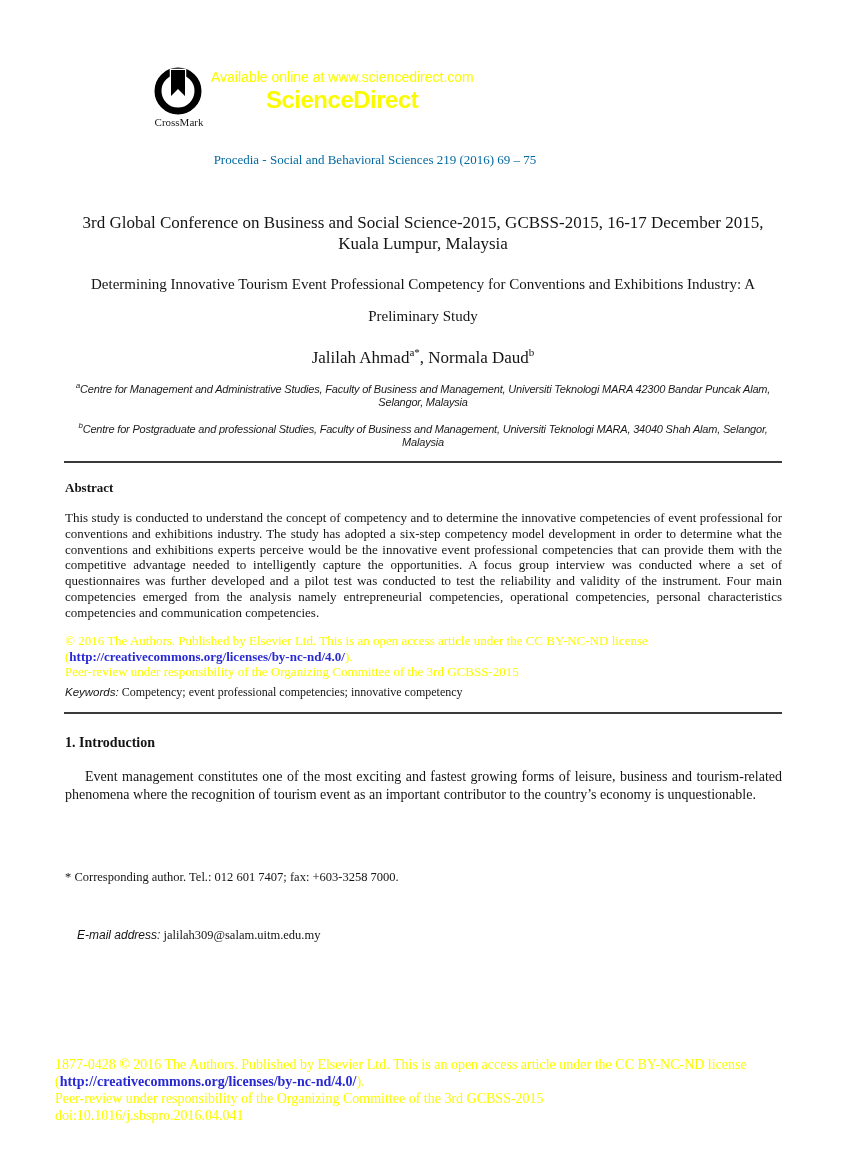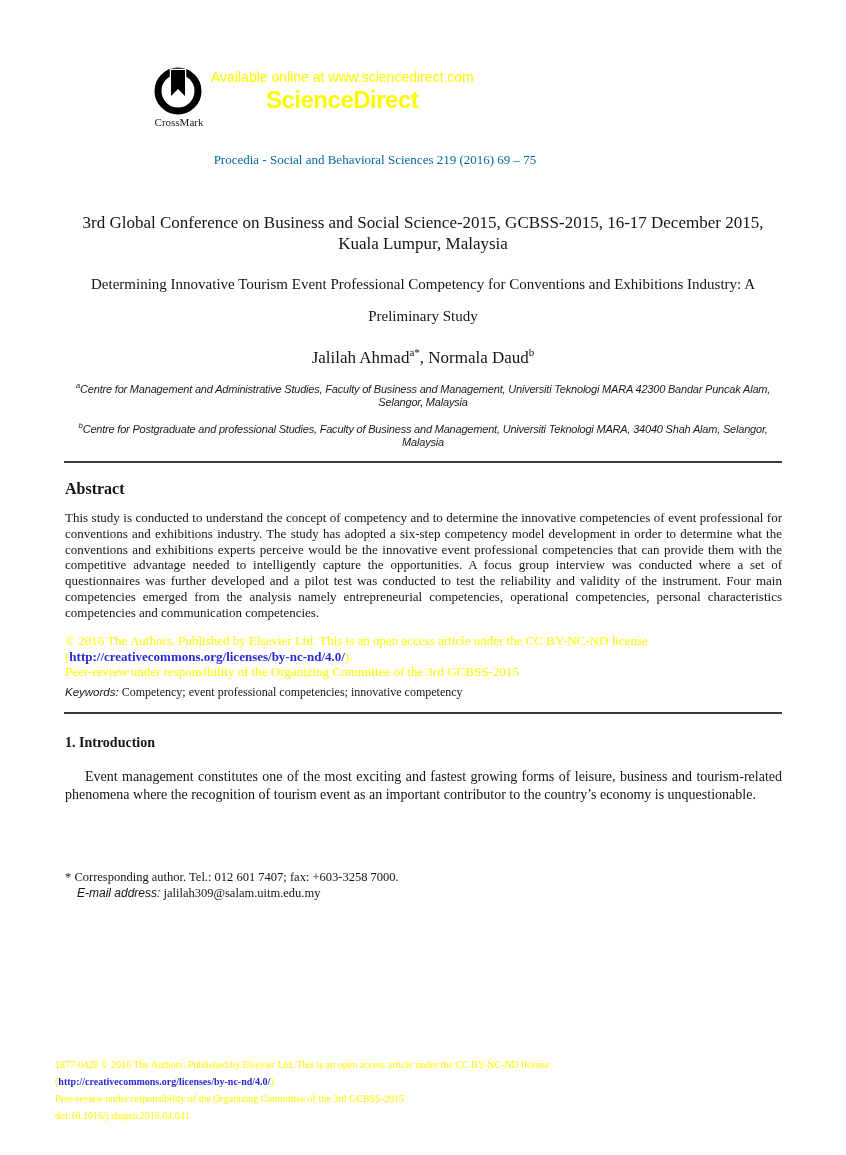--- a/index.html
+++ b/index.html
@@ -27,41 +27,41 @@
      font-style:italic;font-size:11px;line-height:13px;letter-spacing:-0.2px;color:#1b1b1b;}
   .affil sup{font-size:8px;}
   .affil-a{top:379px;}
   .affil-b{top:419px;}
 
   .rule{left:64px;width:718px;border-top:2px solid #3a3a3a;height:0;}
   .rule-1{top:461px;}
   .rule-2{top:712px;}
 
   
-  .abstract-heading{left:65px;top:480px;font-size:16px;font-weight:bold;}
+  .abstract-heading{left:65px;top:480px;font-size:13px;font-weight:bold;}
   .abstract-body{left:65px;top:510px;width:717px;font-size:13px;line-height:15.8px;text-align:justify;}
 
   .license{left:65px;top:633px;width:717px;font-size:13px;line-height:15.6px;color:#fbfb00;}
   .link-blue{color:#2929d4;font-weight:bold;text-decoration:none;}
 
   .keywords{left:65px;top:685px;width:717px;font-size:12px;}
   .keywords .kw-label{font-family:"Liberation Sans", sans-serif;font-style:italic;font-size:11.5px;}
 
   
   .intro-heading{left:65px;top:735px;font-size:14px;font-weight:bold;}
   .intro-body{left:65px;top:768px;width:717px;font-size:14px;line-height:18px;
      text-align:justify;text-indent:20px;}
 
   
   .footnote{left:65px;top:869px;font-size:12.5px;line-height:16px;}
-  .footnote .email-line{padding-left:12px;}
+  .footnote .email-line{padding-left:12px;margin-top:42px;}
   .footnote .email-label{font-family:"Liberation Sans", sans-serif;font-style:italic;font-size:12px;}
 
   
-  .footer{left:55px;top:1056px;width:740px;font-size:10px;line-height:17px;color:#fbfb00;}
+  .footer{left:55px;top:1056px;width:740px;font-size:14px;line-height:17px;color:#fbfb00;}
 </style>
 </head>
 <body>
 
 <div class="page">
 
   <div class="abs" style="left:153px;top:66px;width:50px;height:50px;">
     <span>
       <svg width="50" height="50" viewBox="0 0 50 50" aria-hidden="true">
         <circle cx="25" cy="25" r="20" fill="none" stroke="#000000" stroke-width="7"></circle>

